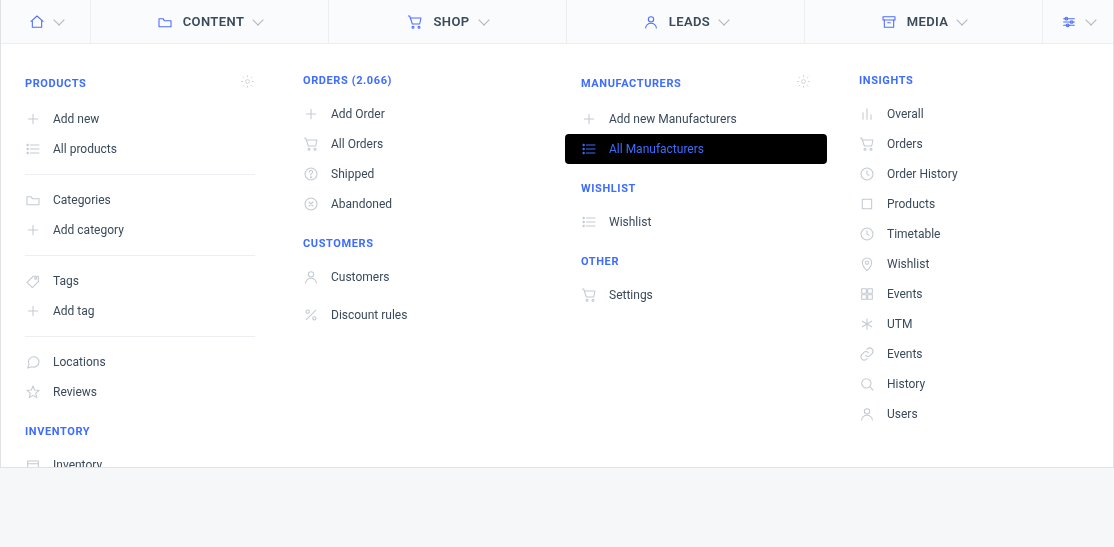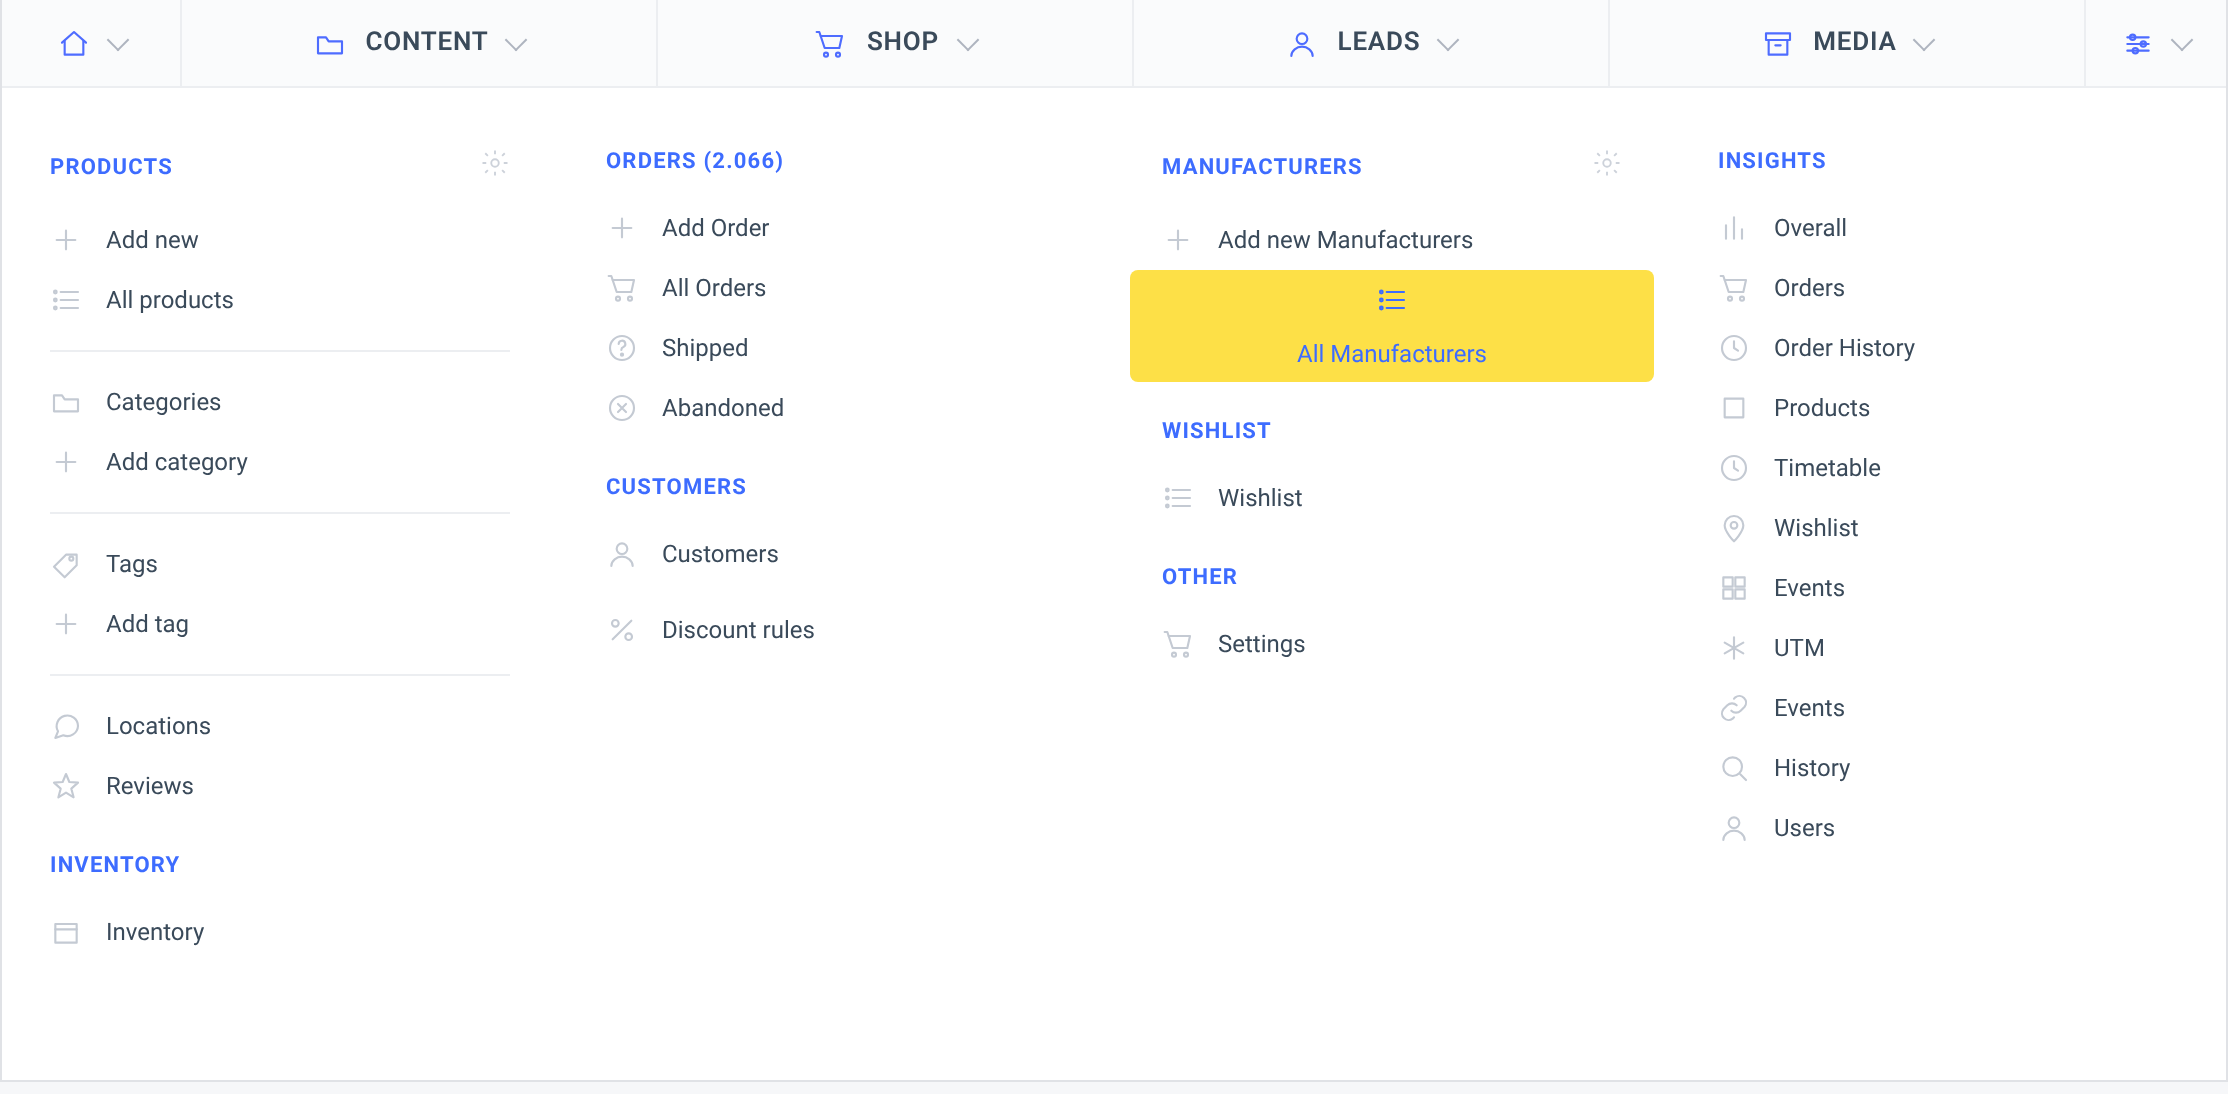--- a/index.html
+++ b/index.html
@@ -10,21 +10,21 @@
     background: #f6f7f9;
     width: 1114px;
     height: 547px;
     overflow: hidden;
   }
   .page {
     background: #fff;
     border: 1px solid #e0e2e6;
     border-top: none;
     width: 1114px;
-    height: 541px;
+    height: 468px;
     display: flex;
     flex-direction: column;
   }
   
   .topnav {
     display: flex;
     height: 44px;
     border-bottom: 1px solid #eceef1;
     background: #fafbfc;
   }
@@ -88,23 +88,22 @@
     align-items:center;
     gap: 12px;
     padding: 7px 16px;
     color: #3a4a5a;
     border-radius: 4px;
     cursor: pointer;
   }
   .item .lbl { font-size: 12px; }
   .item .ico svg { stroke:#c4cad3; }
   .item.active {
-    background: #fde047;
+    background: #000000;
     color: #3d6cff;
-    flex-direction: column;
   }
   .item.active .lbl { color:#3d6cff; }
   .item.active .ico svg { stroke:#3d6cff; }
 
   .sep {
     height:1px;
     background:#eceef1;
     margin: 10px 16px;
   }
 </style>

